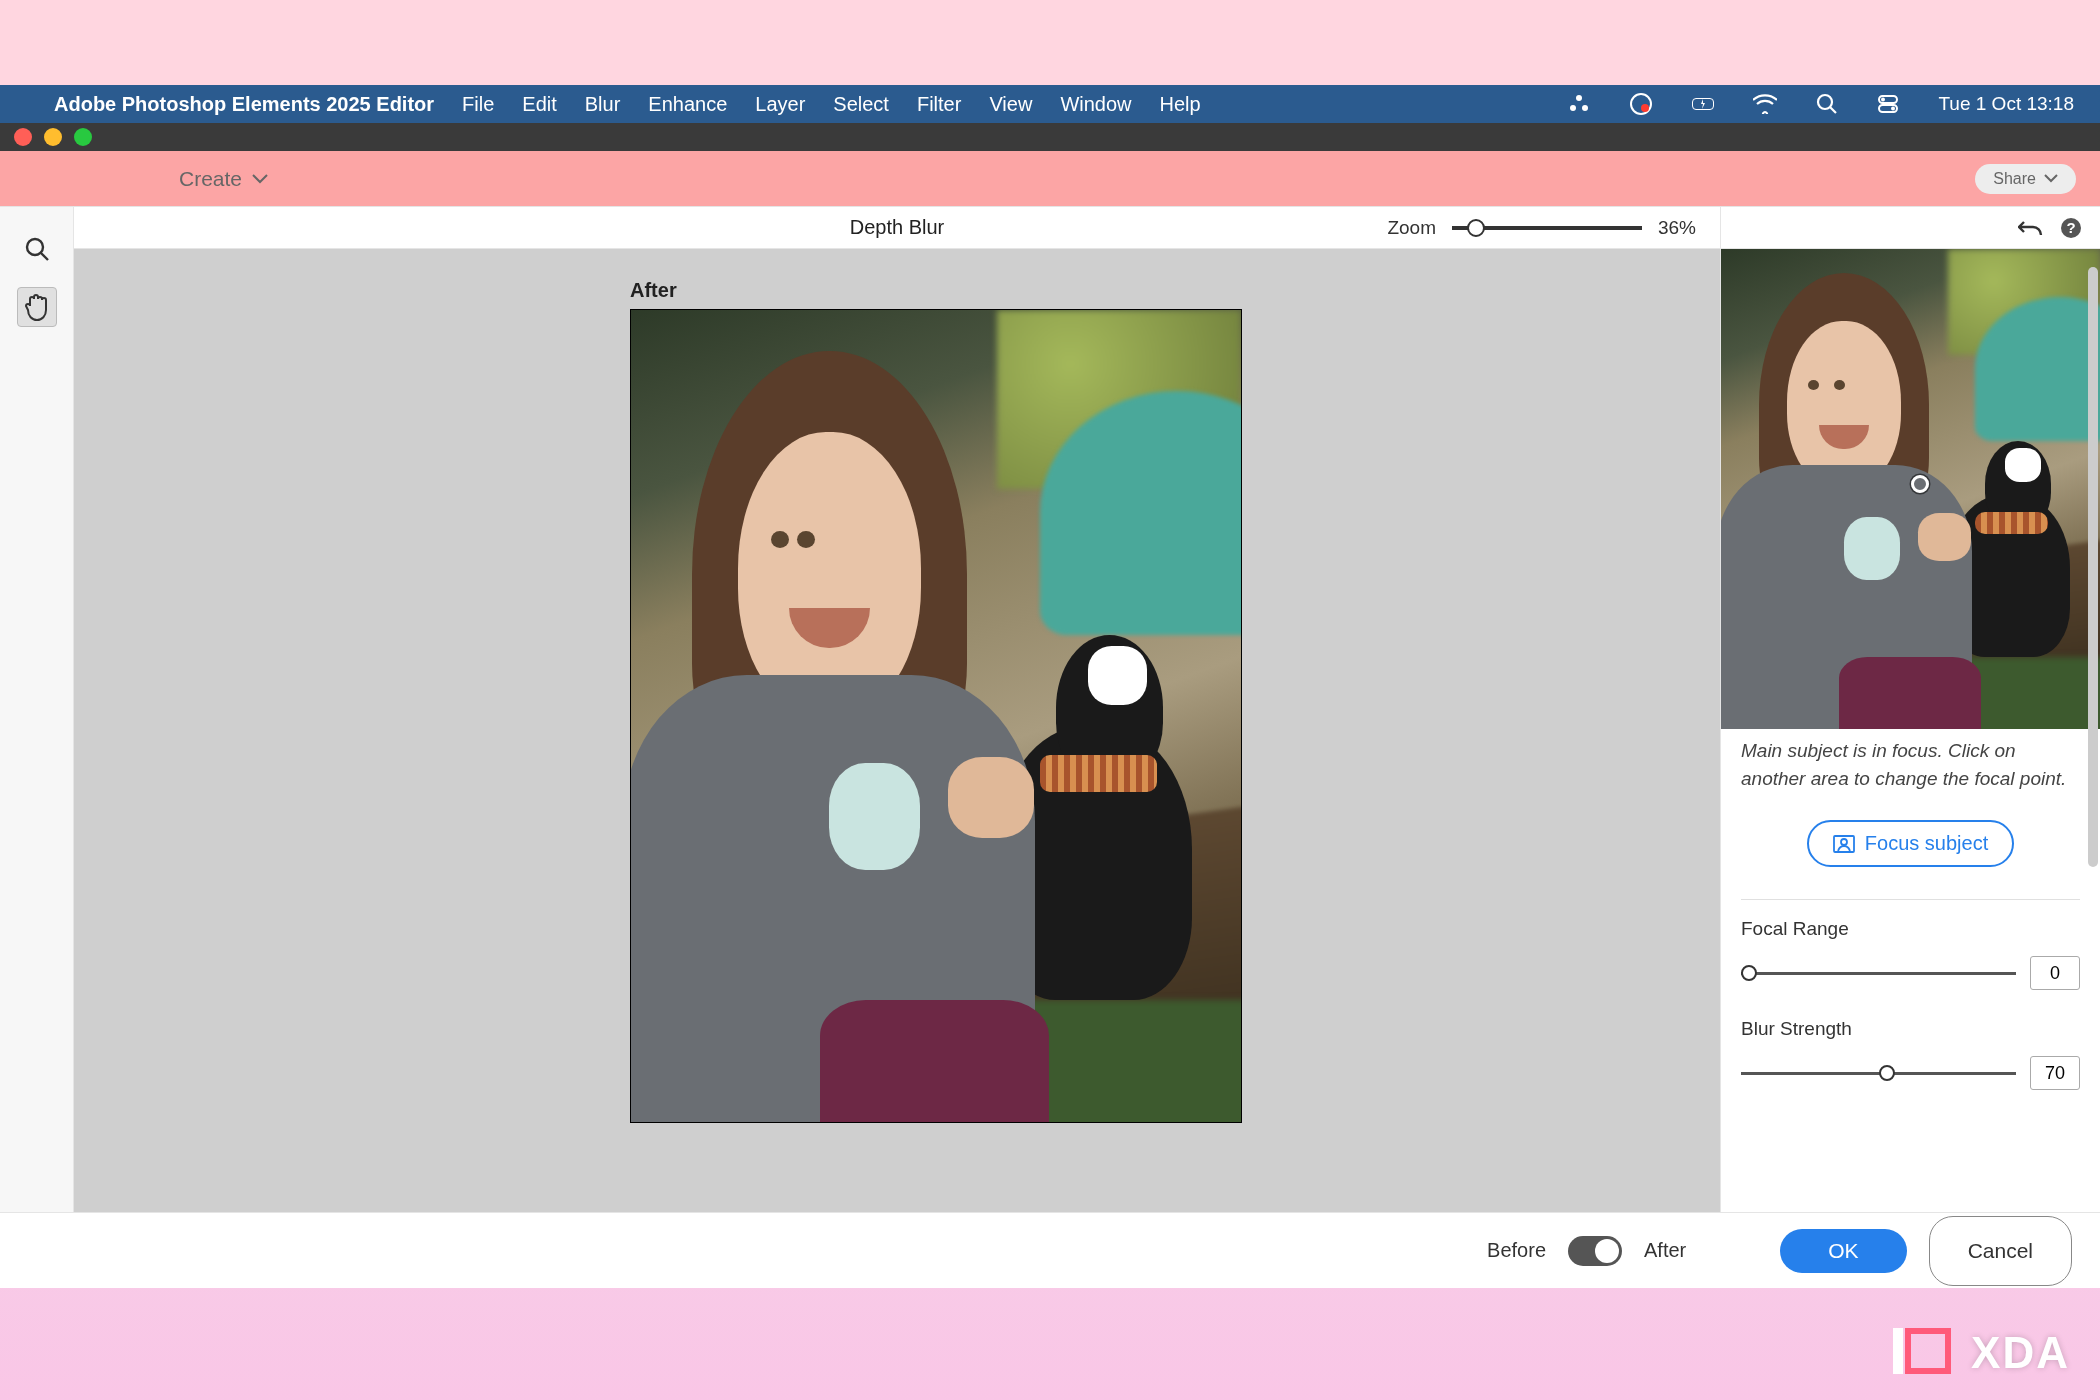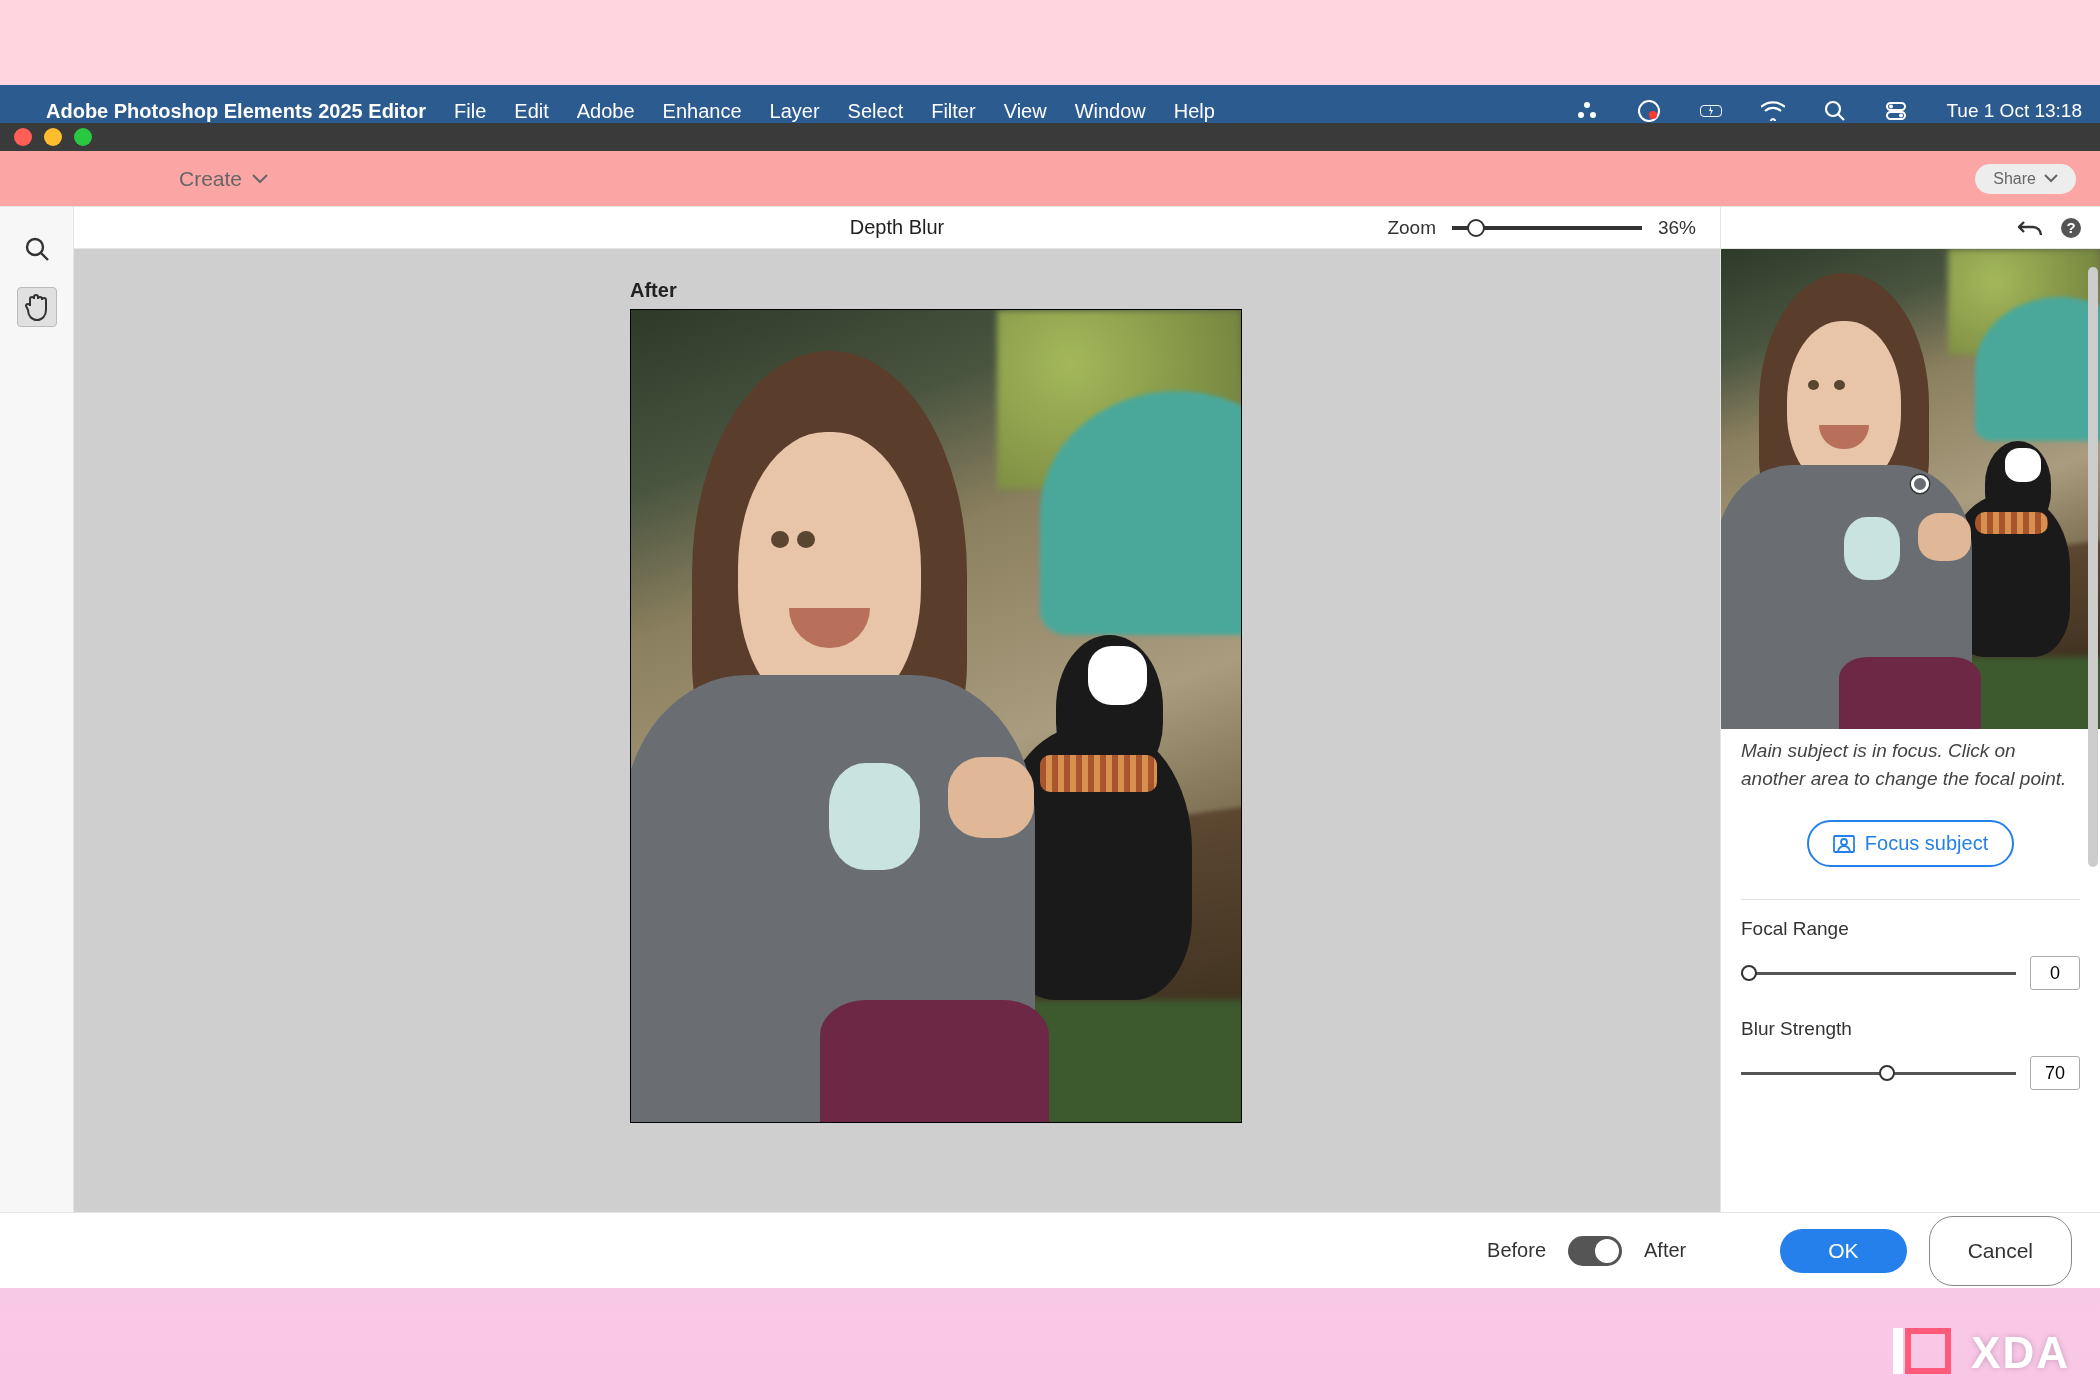--- a/index.html
+++ b/index.html
@@ -1,18 +1,18 @@
 <!DOCTYPE html>
 <html><head>
 <meta charset="utf-8">
 <style>
 * { margin: 0; padding: 0; box-sizing: border-box; font-family: -apple-system, BlinkMacSystemFont, "Segoe UI", sans-serif; }
 body { width: 2100px; height: 1400px; background: linear-gradient(180deg, #ffd6e0 0%, #ffd6e0 6%, #f5dcec 50%, #f9c6e6 100%); overflow: hidden; position: relative; }
 .outer-frame { position: absolute; top: 85px; left: 0; right: 0; bottom: 112px; }
-.menubar { height: 38px; background: #2b5b8f; display: flex; align-items: flex-end; color: #fff; font-size: 20px; padding: 0 18px; gap: 28px; }
+.menubar { height: 38px; background: #2b5b8f; display: flex; align-items: center; color: #fff; font-size: 20px; padding: 0 26px; gap: 28px; }
 .menubar .apple { font-size: 24px; }
 .menubar .appname { font-weight: 700; }
 .menubar .menus { display: flex; gap: 28px; }
 .menubar .spacer { flex: 1; }
 .menubar .status { display: flex; gap: 39px; align-items: center; font-size: 19px; }
 .menubar .status .batt { border: 1.5px solid #fff; border-radius: 4px; padding: 0 5px; font-size: 14px; display:flex; align-items:center; gap:3px; }
 .titlebar { height: 28px; background: #3a3a3a; display: flex; align-items: center; padding: 0 14px; gap: 12px; }
 .traffic { width: 18px; height: 18px; border-radius: 50%; }
 .traffic.red { background: #ff5f57; }
 .traffic.yellow { background: #ffbd2e; }
@@ -84,21 +84,21 @@
 </head>
 <body>
 
 <div class="outer-frame">
   <div class="menubar">
     <span class="apple"></span>
     <span class="appname">Adobe Photoshop Elements 2025 Editor</span>
     <div class="menus">
       <span>File</span>
       <span>Edit</span>
-      <span>Adobe</span>
+      <span>Blur</span>
       <span>Enhance</span>
       <span>Layer</span>
       <span>Select</span>
       <span>Filter</span>
       <span>View</span>
       <span>Window</span>
       <span>Help</span>
     </div>
     <div class="spacer"></div>
     <div class="status">

